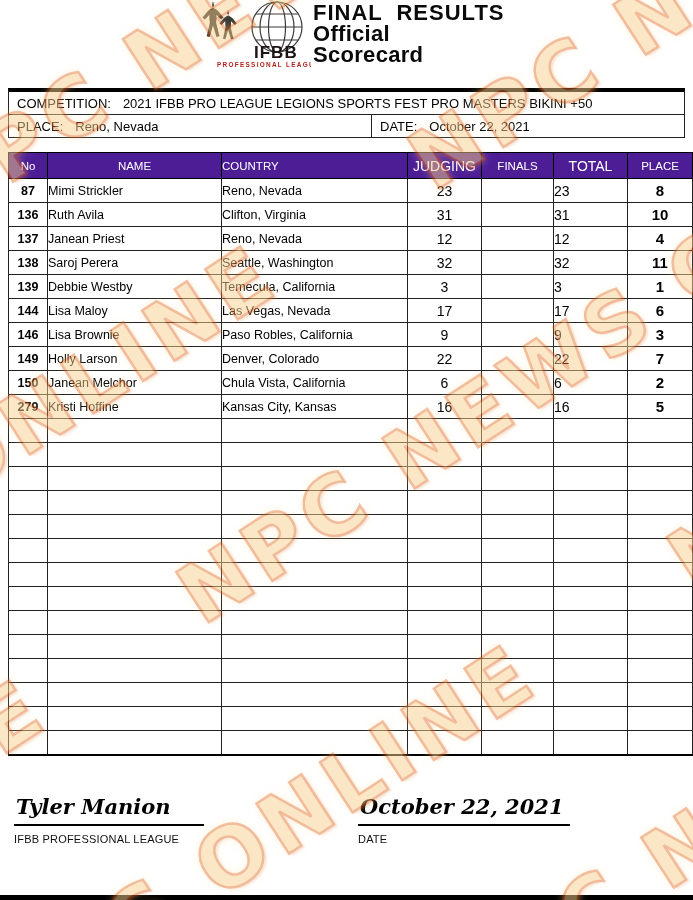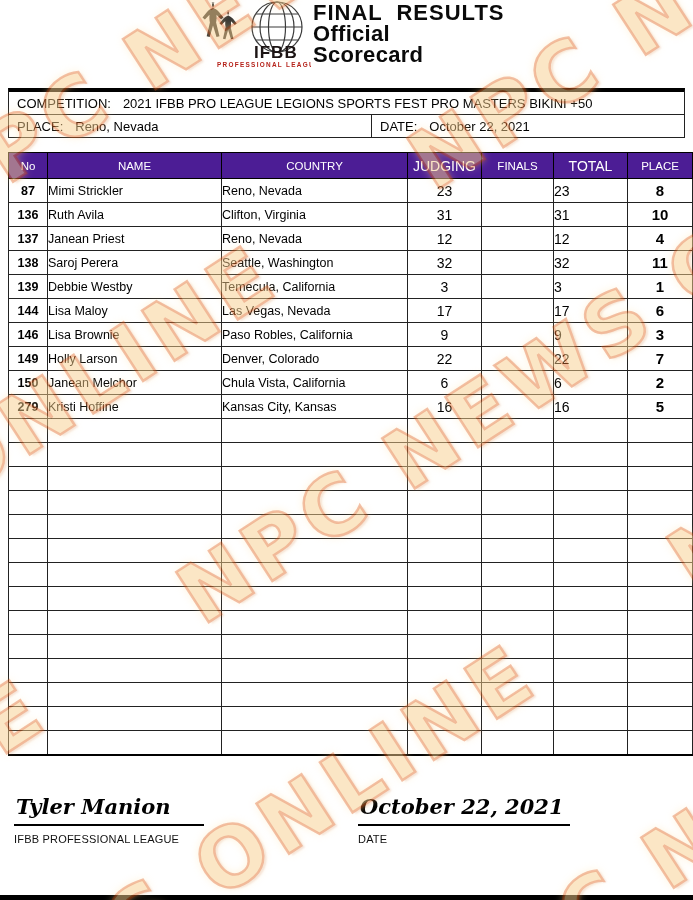--- a/index.html
+++ b/index.html
@@ -109,21 +109,21 @@
       <span class="info-value">October 22, 2021</span>
     </div>
   </div>
 </div>
 
 <table class="results">
   <thead>
     <tr>
       <th class="c-no">No</th>
       <th class="c-name" style="text-align:center;padding-left:0;">NAME</th>
-      <th class="c-country" style="text-align:center;padding-left:0;">COUNTRY</th>
+      <th class="c-country" style="text-align:left;padding-left:0;">COUNTRY</th>
       <th class="c-judging">JUDGING</th>
       <th class="c-finals">FINALS</th>
       <th class="c-total">TOTAL</th>
       <th class="c-place" style="font-size:11.5px !important;font-weight:400;">PLACE</th>
     </tr>
   </thead>
   <tbody>
       <tr>
         <td class="c-no">87</td>
         <td class="c-name">Mimi Strickler</td>

